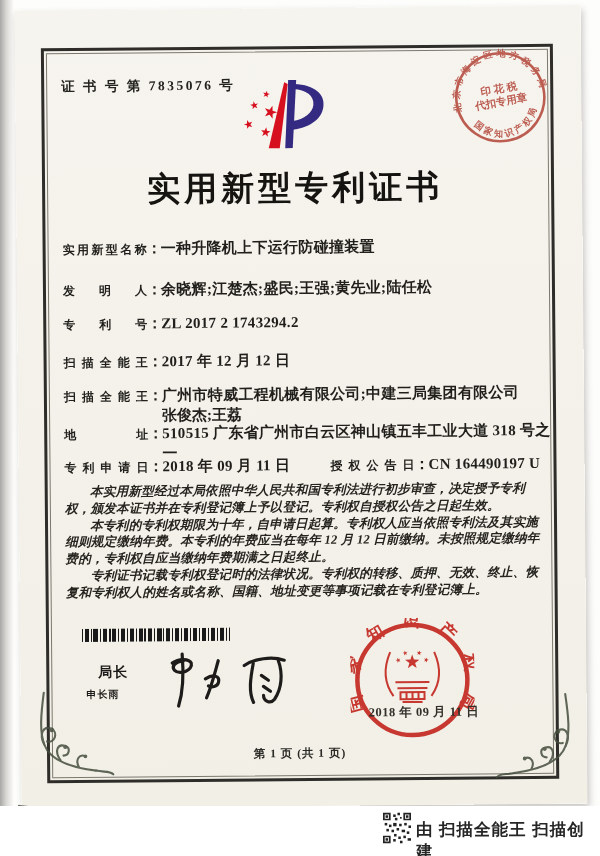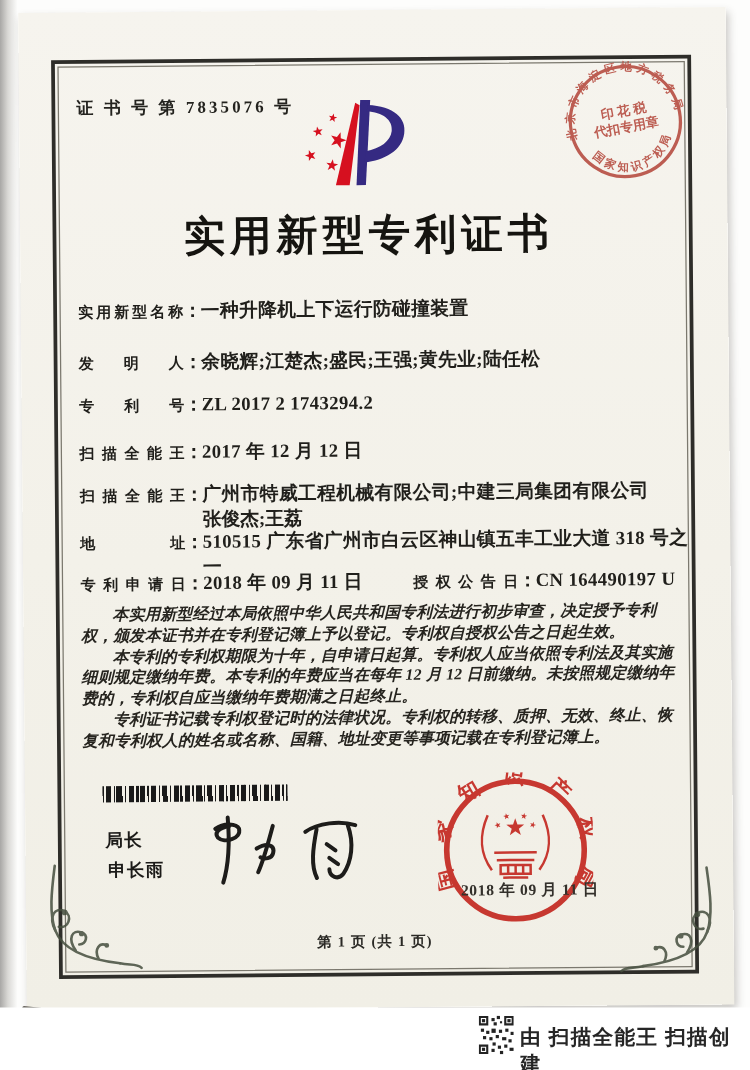--- a/index.html
+++ b/index.html
@@ -24,22 +24,22 @@
   .fcont{position:absolute;left:144px;width:380px;font-size:15px;font-weight:700;white-space:nowrap;color:#201f1b;}
   .grant-right{position:absolute;left:266px;top:0;}
   .legal{position:absolute;left:46px;top:474px;width:478px;font-size:12.6px;font-style:italic;
          line-height:16.8px;color:#26241f;letter-spacing:.2px;}
   .legal p{margin:0;text-indent:2em;font-weight:600;}
   .barcode{position:absolute;left:62px;top:619px;width:148px;height:13px;
      background-image:
        repeating-linear-gradient(90deg,#191919 0 1px,rgba(0,0,0,0) 1px 3px),
        repeating-linear-gradient(90deg,rgba(0,0,0,0) 0 4px,#191919 4px 6px,rgba(0,0,0,0) 6px 9px),
        repeating-linear-gradient(90deg,rgba(0,0,0,0) 0 11px,#191919 11px 12px,rgba(0,0,0,0) 12px 17px);}
-  .comm-title{position:absolute;left:64px;top:654px;font-size:14px;font-weight:700;letter-spacing:1px;}
-  .comm-name{position:absolute;left:66px;top:678px;font-size:14px;font-weight:700;letter-spacing:1px;}
+  .comm-title{position:absolute;left:78px;top:654px;font-size:14px;font-weight:700;letter-spacing:1px;}
+  .comm-name{position:absolute;left:66px;top:678px;font-size:10px;font-weight:700;letter-spacing:1px;}
   .signature{position:absolute;left:132px;top:640px;width:160px;height:62px;}
   .seal{position:absolute;left:330px;top:611px;width:124px;height:124px;mix-blend-mode:multiply;}
   .seal-date{position:absolute;left:348px;top:697px;font-size:12.5px;font-weight:700;color:#33302b;letter-spacing:.5px;}
   .flourish{position:absolute;width:86px;height:92px;opacity:.85;}
   .flourish.bl{left:8px;top:678px;}
   .flourish.br{left:474px;top:684px;transform:scale(-1,1);}
   .page-num{position:absolute;left:26px;top:738px;width:506px;text-align:center;font-size:11.5px;font-weight:700;letter-spacing:1px;color:#2a2925;}
   .curl{position:absolute;left:-4px;top:800px;width:95px;height:3px;background:#4a463f;transform:rotate(7deg);border-radius:2px;opacity:.8;}
   .scanbar{position:absolute;left:0;top:806px;width:600px;height:50px;background:#ffffff;}
   .qr{position:absolute;left:383px;top:812px;width:28px;height:32px;}

